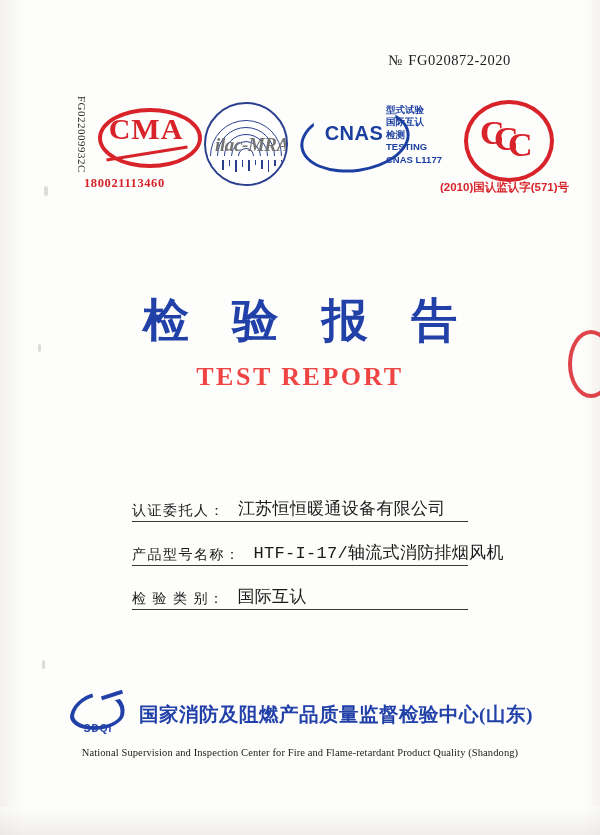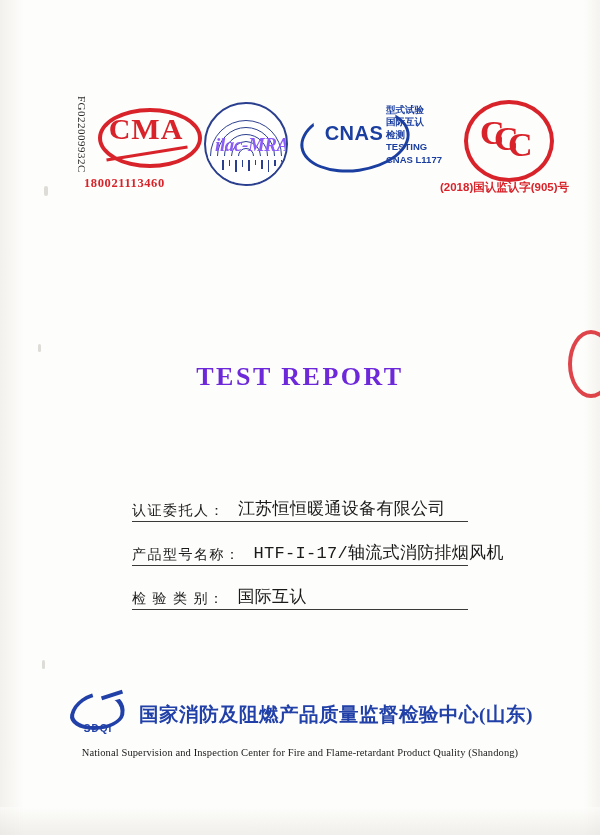--- a/index.html
+++ b/index.html
@@ -177,21 +177,21 @@
     background: #2b3f8f;
   }
   .ilac .text {
     position: absolute;
     left: 0; top: 30px;
     width: 92px;
     text-align: center;
     font-size: 19px;
     font-weight: bold;
     font-style: italic;
-    color: #8b5cf6;
+    color: #737373;
     letter-spacing: -.4px;
     font-family: "Liberation Serif", serif;
   }
 
   
   .cnas {
     position: absolute;
     left: 300px;
     top: 12px;
     width: 108px;
@@ -303,21 +303,21 @@
     font-family: "Liberation Serif", serif;
   }
   .title-en {
     position: absolute;
     left: 0;
     top: 362px;
     width: 600px;
     text-align: center;
     font-size: 26px;
     font-weight: bold;
-    color: #6d28d9;
+    color: #ef4444;
     letter-spacing: 2.5px;
     font-family: "Liberation Serif", serif;
   }
 
   
   .fields {
     position: absolute;
     left: 132px;
     top: 478px;
     width: 336px;
@@ -432,20 +432,23 @@
 <div class="page">
 
   <div class="page-edge-left"></div>
   <div class="page-edge-right"></div>
   <div class="page-edge-bottom"></div>
 
   <div class="smudge s1"></div>
   <div class="smudge s2"></div>
   <div class="smudge s3"></div>
 
+  <div class="doc-number">
+    <span class="label">№</span><span>FG020872-2020</span>
+  </div>
 
   <div class="side-code">FG022009932C</div>
 
   <div class="logo-band">
 
     <div class="cma">
       <div class="ellipse"></div>
       <div class="letters">CMA</div>
       <div class="slash"></div>
     </div>
@@ -488,25 +491,26 @@
       <div>CNAS L1177</div>
     </div>
 
     <div class="ccc">
       <div class="ring"></div>
       <div class="ring-cut"></div>
       <div class="c-letter c1">C</div>
       <div class="c-letter c2">C</div>
       <div class="c-letter c3">C</div>
     </div>
-    <div class="ccc-number">(2018)国认监认字(905)号</div>
+    <div class="ccc-number">(2010)国认监认字(571)号</div>
   </div>
 
   <div class="bleed-circle"></div>
 
+  <div class="title-cn">检 验 报 告</div>
   <div class="title-en">TEST REPORT</div>
 
   <div class="fields">
     <div class="field-row">
       <span class="field-label">认证委托人：</span>
       <span class="field-value">江苏恒恒暖通设备有限公司</span>
     </div>
     <div class="field-row">
       <span class="field-label">产品型号名称：</span>
       <span class="field-value">HTF-I-17/轴流式消防排烟风机</span>

